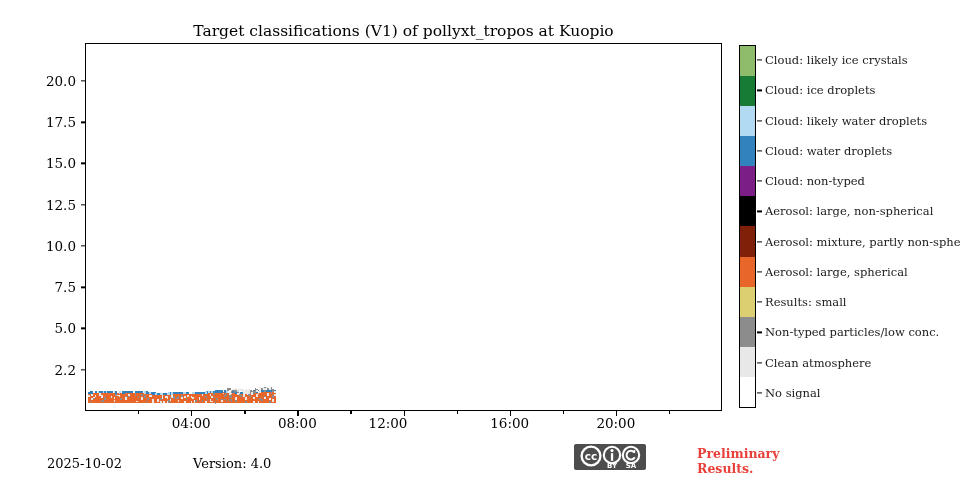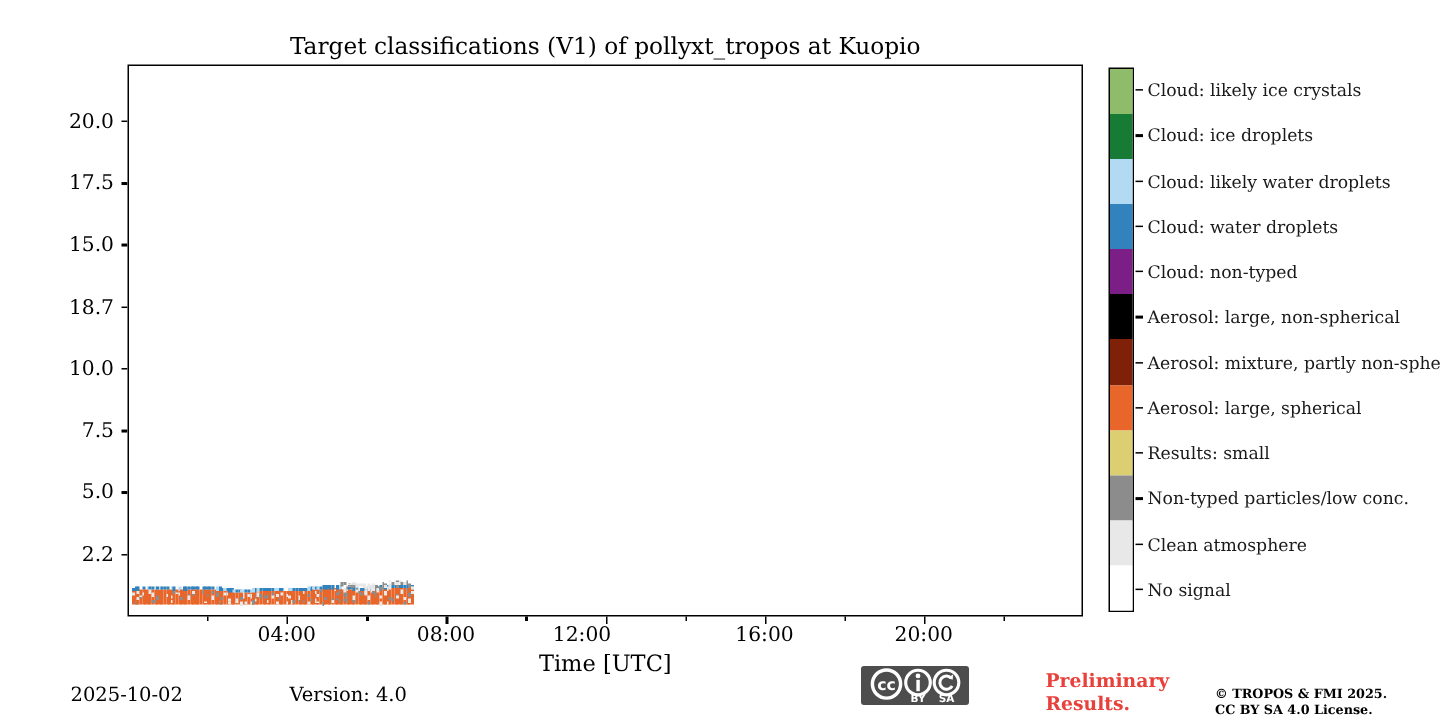--- a/index.html
+++ b/index.html
@@ -156,21 +156,21 @@
 
   <div id="ytick-container">
       <div class="ytick-label" style="top: 369.744px; right: 884px;">2.2</div>
       <div class="ytick-mark" style="top: 369.744px; left: 80.5px;"></div>
       <div class="ytick-label" style="top: 328.489px; right: 884px;">5.0</div>
       <div class="ytick-mark" style="top: 328.489px; left: 80.5px;"></div>
       <div class="ytick-label" style="top: 287.233px; right: 884px;">7.5</div>
       <div class="ytick-mark" style="top: 287.233px; left: 80.5px;"></div>
       <div class="ytick-label" style="top: 245.978px; right: 884px;">10.0</div>
       <div class="ytick-mark" style="top: 245.978px; left: 80.5px;"></div>
-      <div class="ytick-label" style="top: 204.722px; right: 884px;">18.7</div>
+      <div class="ytick-label" style="top: 204.722px; right: 884px;">12.5</div>
       <div class="ytick-mark" style="top: 204.722px; left: 80.5px;"></div>
       <div class="ytick-label" style="top: 163.466px; right: 884px;">15.0</div>
       <div class="ytick-mark" style="top: 163.466px; left: 80.5px;"></div>
       <div class="ytick-label" style="top: 122.211px; right: 884px;">17.5</div>
       <div class="ytick-mark" style="top: 122.211px; left: 80.5px;"></div>
       <div class="ytick-label" style="top: 80.9552px; right: 884px;">20.0</div>
       <div class="ytick-mark" style="top: 80.9552px; left: 80.5px;"></div>
     </div>
 
   <div id="axes">
@@ -588,21 +588,20 @@
       <div class="xtick-mark" style="left: 509.667px;"></div>
       <div class="xtick-label" style="left: 615.833px;">20:00</div>
       <div class="xtick-mark" style="left: 615.833px;"></div>
       <div class="xtick-minor" style="left: 138.083px;"></div>
       <div class="xtick-minor" style="left: 244.25px;"></div>
       <div class="xtick-minor" style="left: 350.417px;"></div>
       <div class="xtick-minor" style="left: 456.583px;"></div>
       <div class="xtick-minor" style="left: 562.75px;"></div>
       <div class="xtick-minor" style="left: 668.917px;"></div>
     </div>
-  <div id="xlabel">Time [UTC]</div>
 
   <div id="colorbar">
       <div class="cbar-band" style="background: rgb(143, 188, 106);"></div>
       <div class="cbar-band" style="background: rgb(23, 122, 53);"></div>
       <div class="cbar-band" style="background: rgb(179, 218, 243);"></div>
       <div class="cbar-band" style="background: rgb(49, 130, 189);"></div>
       <div class="cbar-band" style="background: rgb(123, 30, 134);"></div>
       <div class="cbar-band" style="background: rgb(0, 0, 0);"></div>
       <div class="cbar-band" style="background: rgb(127, 32, 8);"></div>
       <div class="cbar-band" style="background: rgb(232, 102, 42);"></div>
@@ -654,18 +653,14 @@
       <circle cx="38" cy="6.6" r="1.6" fill="#ffffff"></circle>
       <rect x="36.9" y="9.2" width="2.3" height="7.6" fill="#ffffff"></rect>
       <circle cx="57" cy="11" r="8.2" fill="none" stroke="#ffffff" stroke-width="2.1"></circle>
       <path d="M60.2 8.1 a4.4 4.4 0 1 0 0.6 5.2" fill="none" stroke="#ffffff" stroke-width="2"></path>
       <path d="M61.4 5.6 l-0.3 3.6 -3.3 -1.3 z" fill="#ffffff"></path>
       <text x="38" y="24" font-family="DejaVu Sans, sans-serif" font-size="7" font-weight="bold" fill="#ffffff" text-anchor="middle">BY</text>
       <text x="57" y="24" font-family="DejaVu Sans, sans-serif" font-size="7" font-weight="bold" fill="#ffffff" text-anchor="middle">SA</text>
     </svg>
   </div>
 
-  <div id="copyright">
-    <div>© TROPOS &amp; FMI 2025.</div>
-    <div>CC BY SA 4.0 License.</div>
-  </div>
 
 </div>
 
 </body></html>

